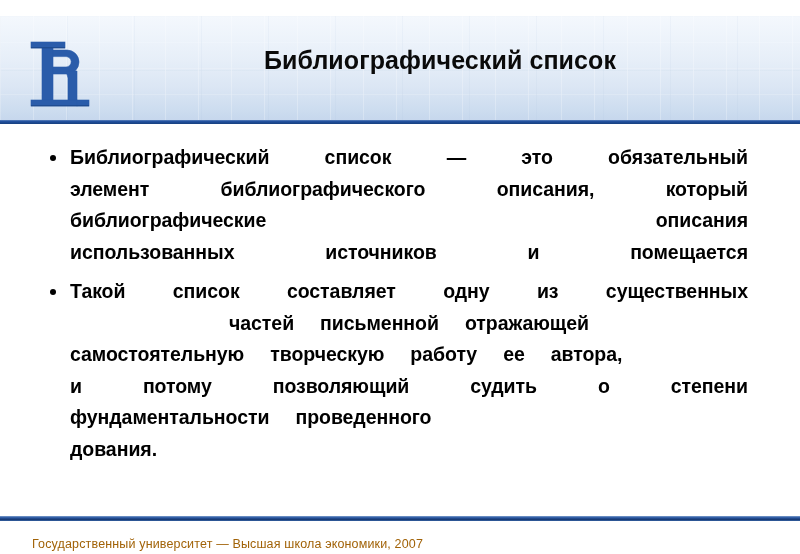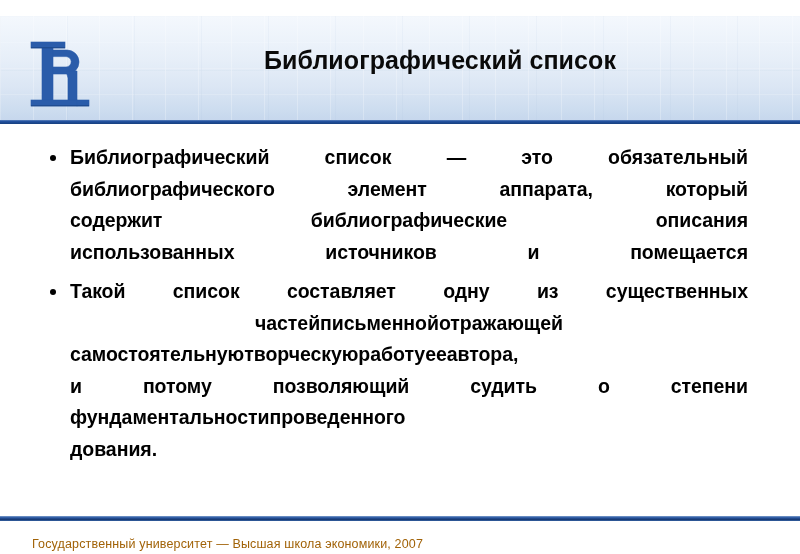--- a/index.html
+++ b/index.html
@@ -134,20 +134,21 @@
     top: 13px;
     width: 6px;
     height: 6px;
     border-radius: 50%;
     background: #000000;
   }
   
   .bullet-item .line {
     display: block;
     text-align: justify;
+    gap: 26px;
   }
   .bullet-item .line.last {
     text-align: left;
   }
 
   
   .footer-rule {
     position: absolute;
     left: 0;
     top: 500px;
@@ -201,22 +202,22 @@
 
     <div class="header-rule"></div>
   </div>
 
   <div class="content">
     <ul class="bullet-list">
 
       <li class="bullet-item">
         <span class="bullet-dot"></span>
         <span class="line" style="display: flex; justify-content: space-between; white-space: pre;"><span>Библиографический</span><span>список</span><span>—</span><span>это</span><span>обязательный</span></span>
-        <span class="line" style="display: flex; justify-content: space-between; white-space: pre;"><span>библиографического</span><span>элемент</span><span>аппарата,</span><span>который</span></span>
-        <span class="line" style="display: flex; justify-content: space-between; white-space: pre;"><span>содержит</span><span>библиографические</span><span>описания</span></span>
+        <span class="line" style="display: flex; justify-content: space-between; white-space: pre;"><span>элемент</span><span>библиографического</span><span>описания,</span><span>который</span></span>
+        <span class="line" style="display: flex; justify-content: space-between; white-space: pre;"><span>библиографические</span><span>описания</span></span>
         <span class="line" style="display: flex; justify-content: space-between; white-space: pre;"><span>использованных</span><span>источников</span><span>и</span><span>помещается</span></span>
       </li>
 
       <li class="bullet-item">
         <span class="bullet-dot"></span>
         <span class="line" style="display: flex; justify-content: space-between; white-space: pre;"><span>Такой</span><span>список</span><span>составляет</span><span>одну</span><span>из</span><span>существенных</span></span>
         <span class="line" style="display: flex; justify-content: center; white-space: pre;"><span>частей</span><span>письменной</span><span>отражающей</span></span>
         <span class="line" style="display: flex; justify-content: flex-start; white-space: pre;"><span>самостоятельную</span><span>творческую</span><span>работу</span><span>ее</span><span>автора,</span></span>
         <span class="line" style="display: flex; justify-content: space-between; white-space: pre;"><span>и</span><span>потому</span><span>позволяющий</span><span>судить</span><span>о</span><span>степени</span></span>
         <span class="line" style="display: flex; justify-content: flex-start; white-space: pre;"><span>фундаментальности</span><span>проведенного</span></span>

